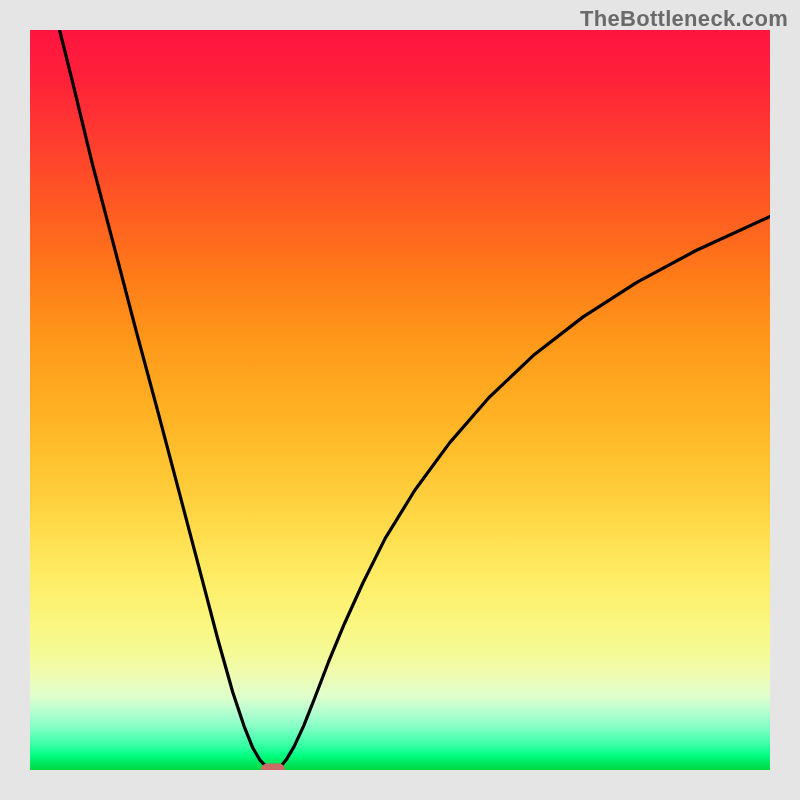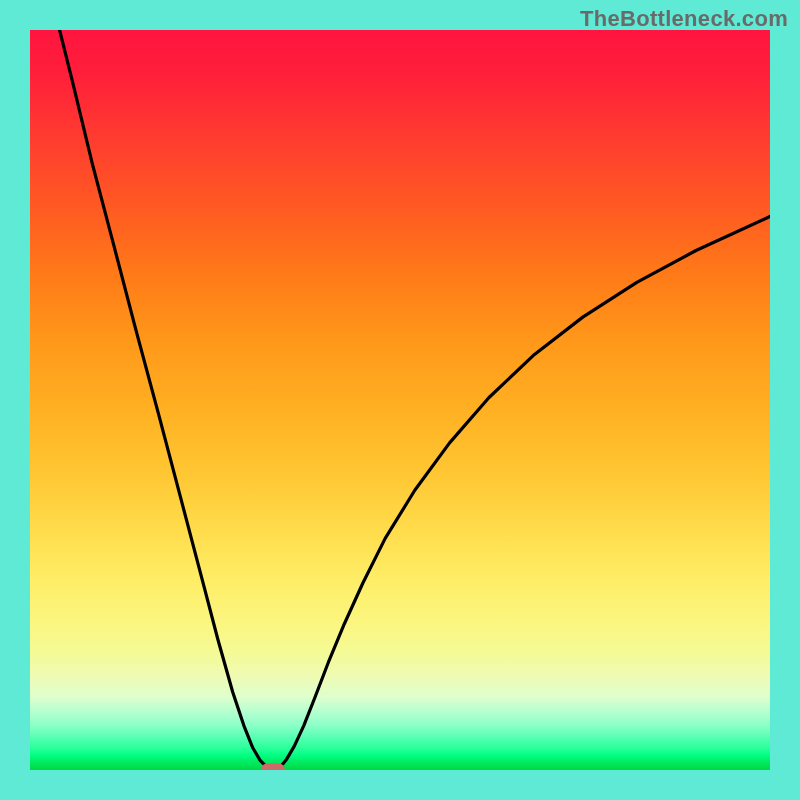--- a/index.html
+++ b/index.html
@@ -8,21 +8,21 @@
     width: 800px;
     height: 800px;
     overflow: hidden;
     background: #000;
     font-family: Arial, Helvetica, sans-serif;
   }
   .frame {
     position: relative;
     width: 800px;
     height: 800px;
-    background: #5eead4;
+    background: #e5e5e5;
   }
   .plot-area {
     position: absolute;
     left: 30px;
     top: 30px;
     width: 740px;
     height: 740px;
     overflow: hidden;
   }
   .gradient-bg {

